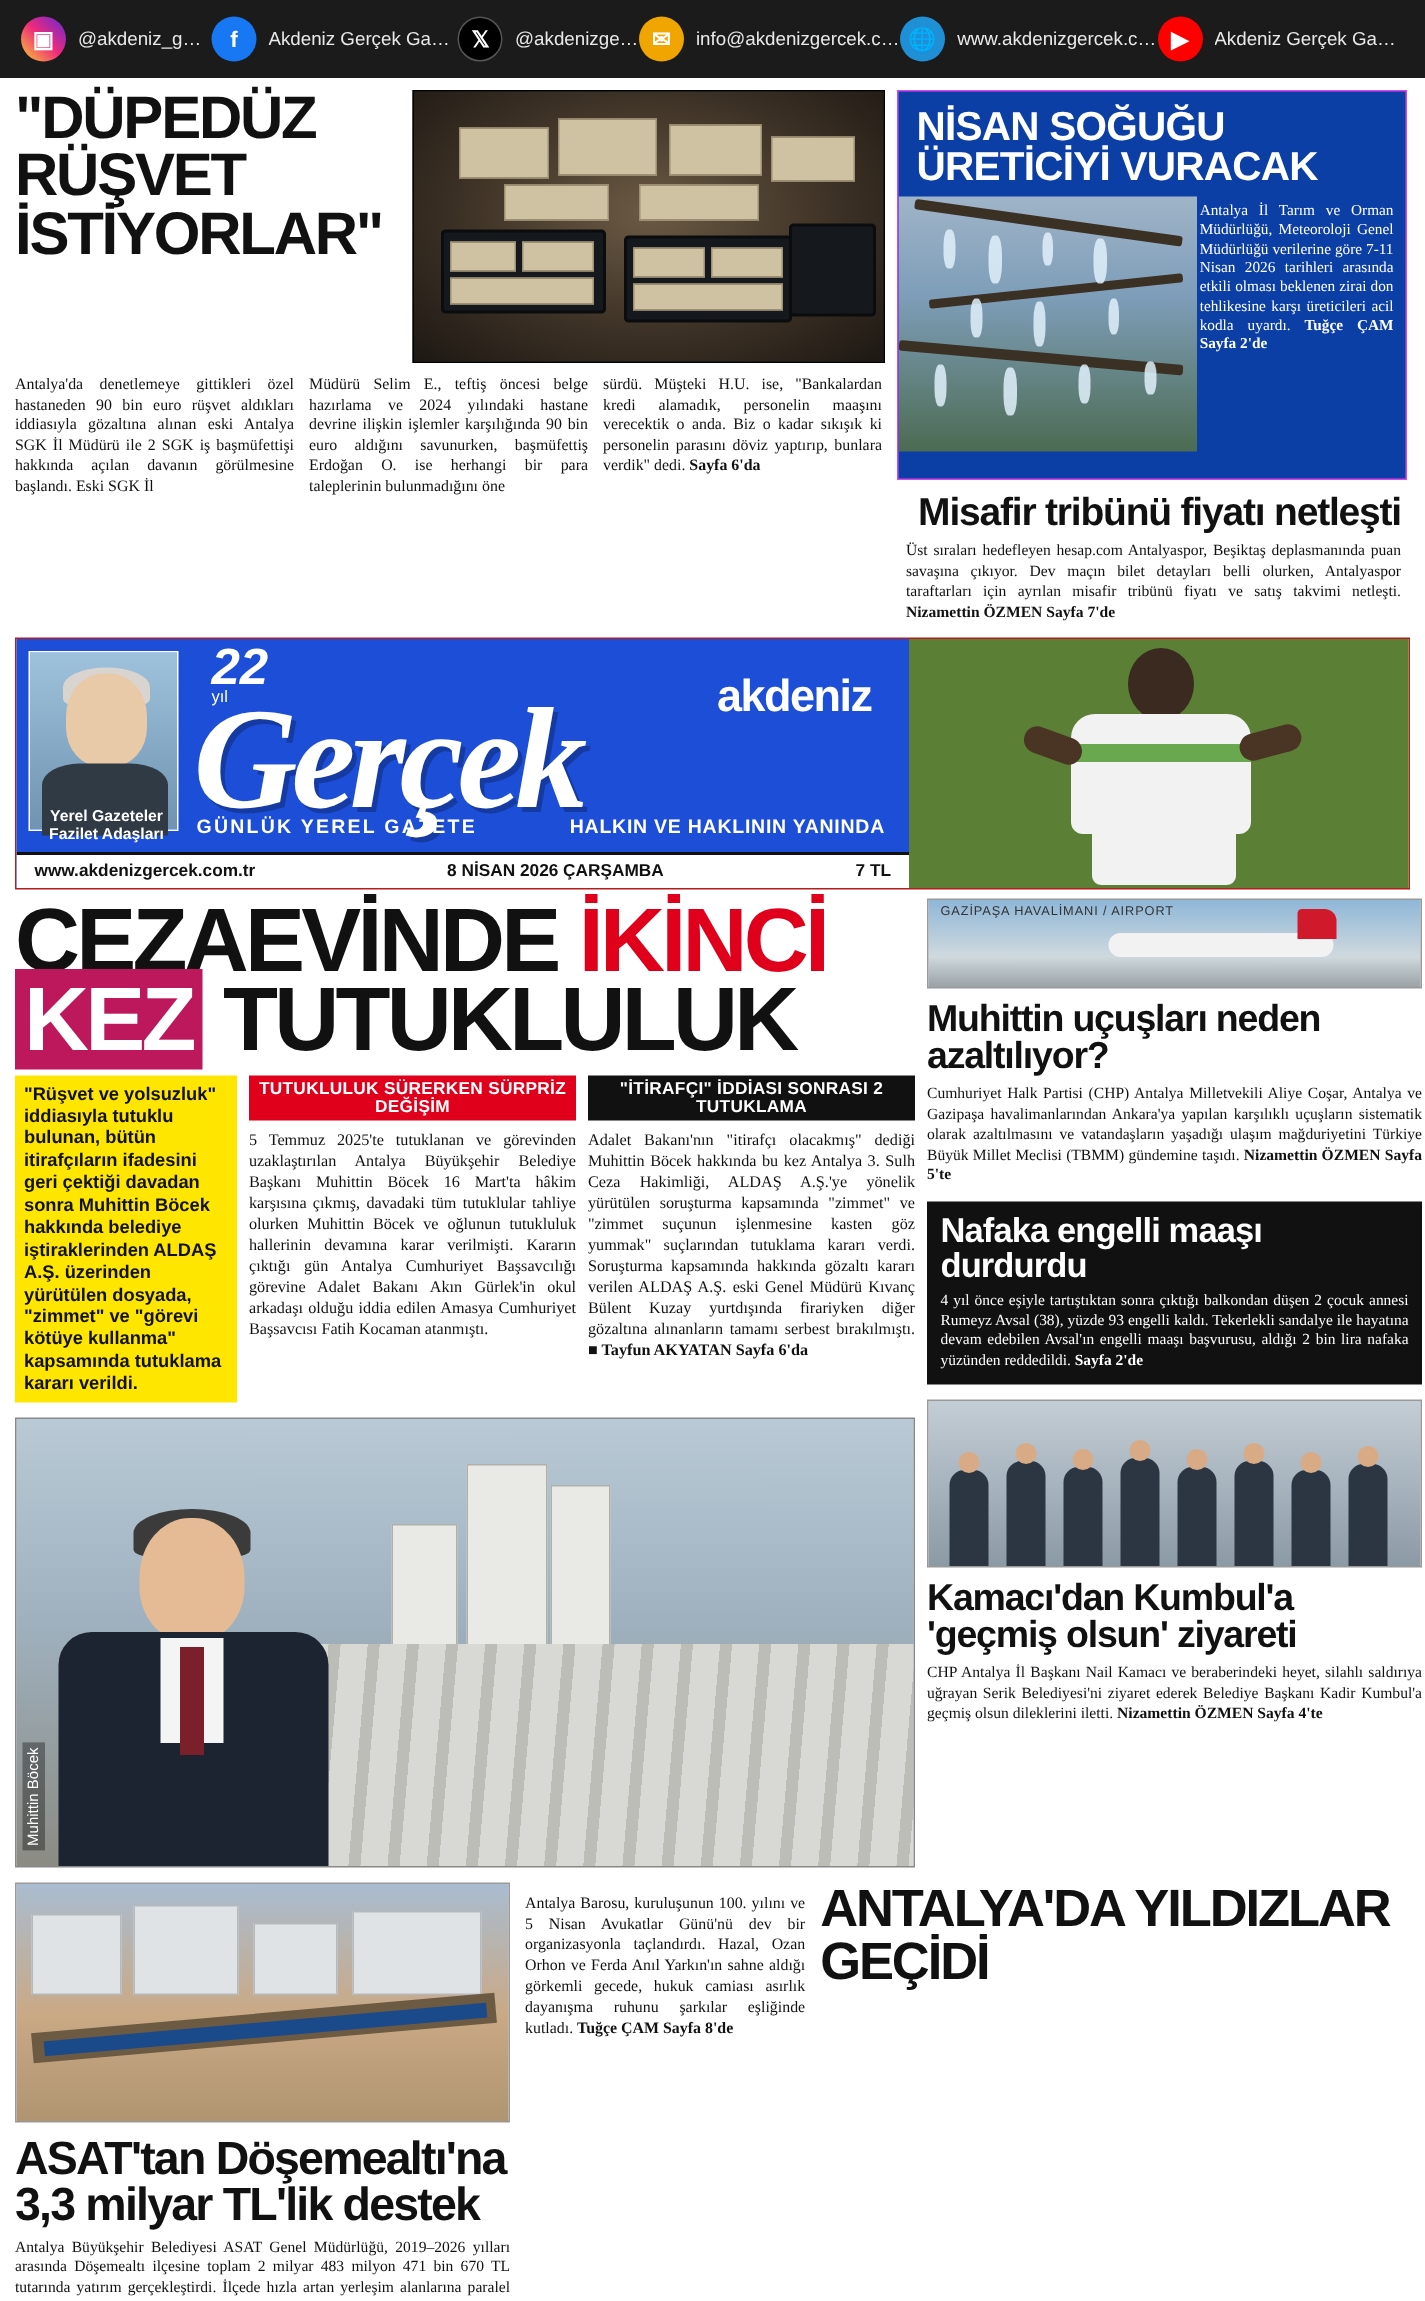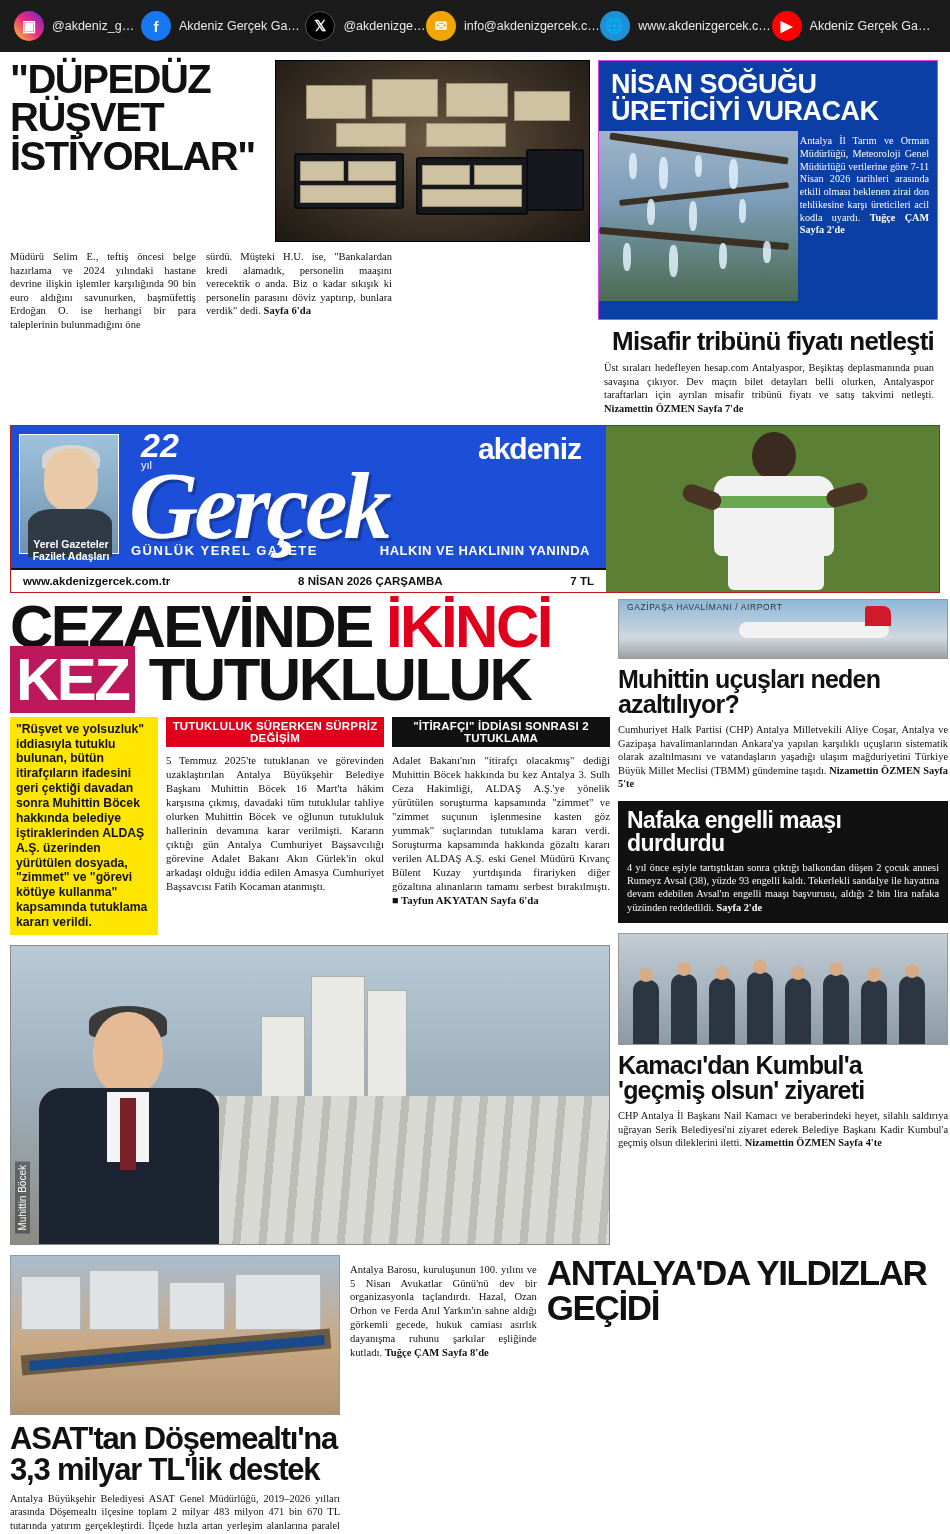--- a/index.html
+++ b/index.html
@@ -161,21 +161,21 @@
     background: #d9d4cf; border-radius: 50% 50% 20% 20%;
   }
   .ata-body {
     position: absolute; left: 8px; top: 74px; width: 84px; height: 48px;
     background: #2f3a45; border-radius: 30% 30% 0 0;
   }
   .mh-logo {
     position: absolute; left: 118px; top: 2px; width: 470px;
   }
   .mh-akdeniz {
-    position: absolute; right: 18px; top: 4px;
+    position: absolute; right: 18px; top: 20px;
     font-family: "Liberation Sans", sans-serif;
     font-weight: 700; font-size: 30px; color: #fff; letter-spacing: -1px;
   }
   .mh-gercek {
     position: absolute; left: 0; top: 30px;
     font-family: "Liberation Serif", serif;
     font-weight: bold; font-style: italic;
     font-size: 96px; color: #fff; letter-spacing: -4px;
     line-height: 1;
     text-shadow: 3px 3px 0 rgba(0,0,0,0.25);
@@ -494,20 +494,21 @@
           <div class="cash" style="left:96px;top:18px;width:66px;height:38px;"></div>
           <div class="cash" style="left:170px;top:22px;width:62px;height:34px;"></div>
           <div class="cash" style="left:238px;top:30px;width:56px;height:30px;"></div>
           <div class="cash" style="left:60px;top:62px;width:70px;height:24px;"></div>
           <div class="cash" style="left:150px;top:62px;width:80px;height:24px;"></div>
           <div class="case" style="left:250px;top:88px;width:58px;height:62px;"></div>
           <span class="hl-cap"></span>
         </div>
       </div>
       <div class="lead-cols">
+        <div class="lead-col">Antalya'da denetlemeye gittikleri özel hastaneden 90 bin euro rüşvet aldıkları iddiasıyla gözaltına alınan eski Antalya SGK İl Müdürü ile 2 SGK iş başmüfettişi hakkında açılan davanın görülmesine başlandı. Eski SGK İl</div>
         <div class="lead-col">Müdürü Selim E., teftiş öncesi belge hazırlama ve 2024 yılındaki hastane devrine ilişkin işlemler karşılığında 90 bin euro aldığını savunurken, başmüfettiş Erdoğan O. ise herhangi bir para taleplerinin bulunmadığını öne</div>
         <div class="lead-col">
           sürdü. Müşteki H.U. ise, "Bankalardan kredi alamadık, personelin maaşını verecektik o anda. Biz o kadar sıkışık ki personelin parasını döviz yaptırıp, bunlara verdik" dedi. <b>Sayfa 6'da</b>
         </div>
       </div>
     </div>
 
     <div class="topright">
       <div class="rbox">
         <div class="rbox-title">NİSAN SOĞUĞU ÜRETİCİYİ VURACAK</div>

